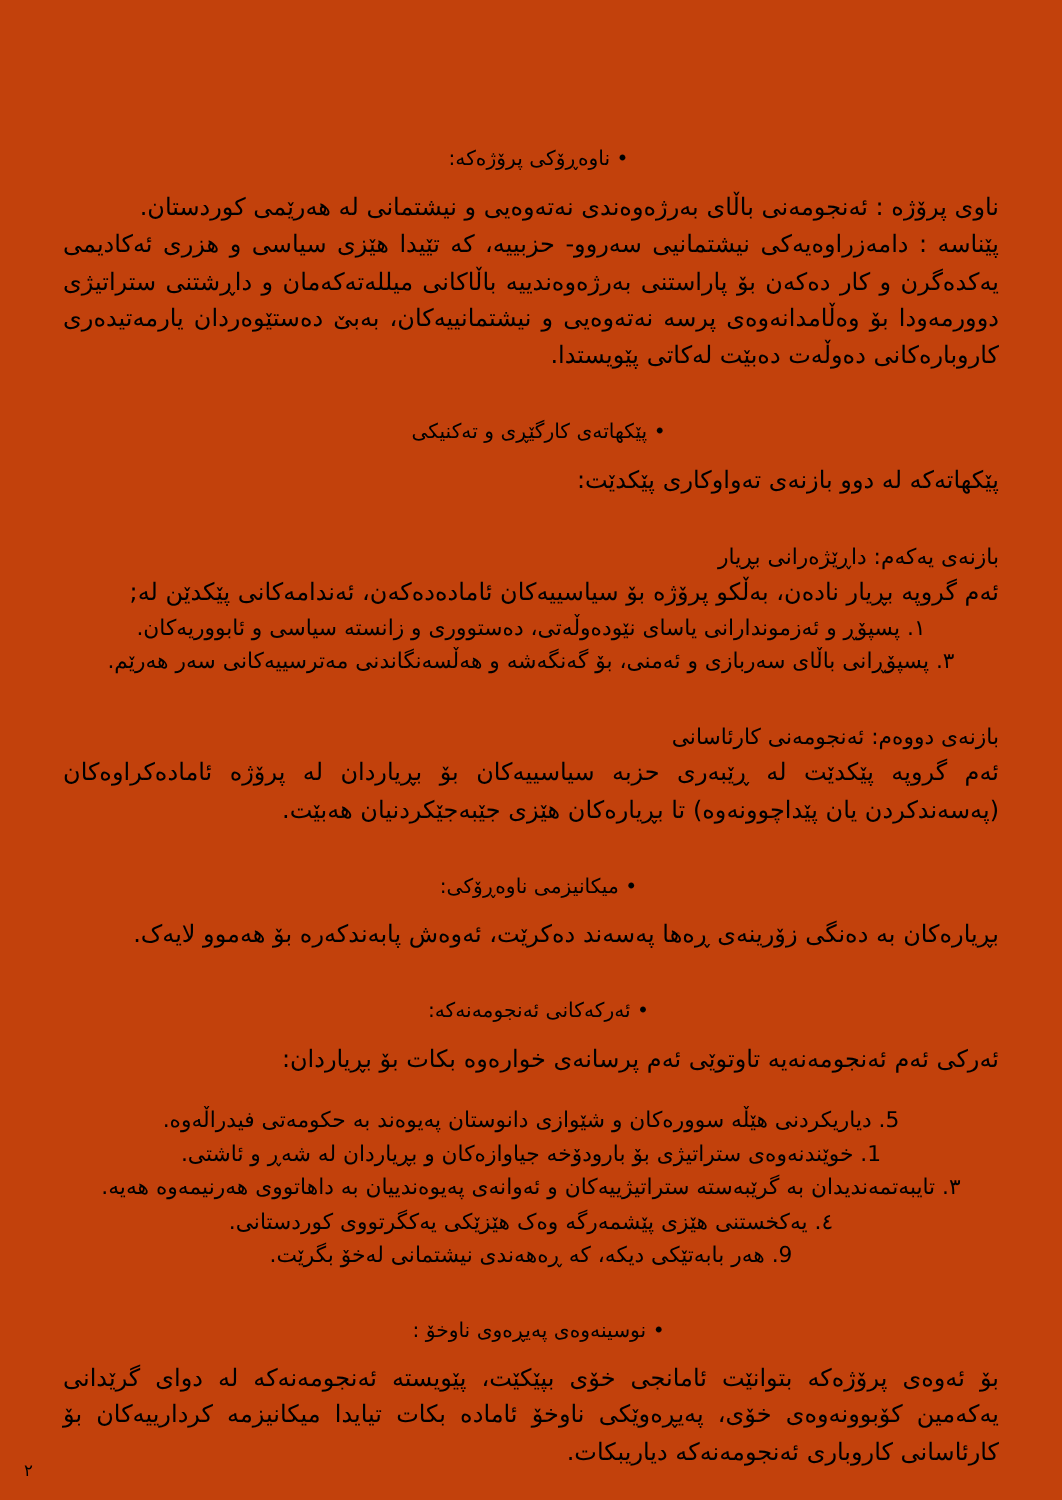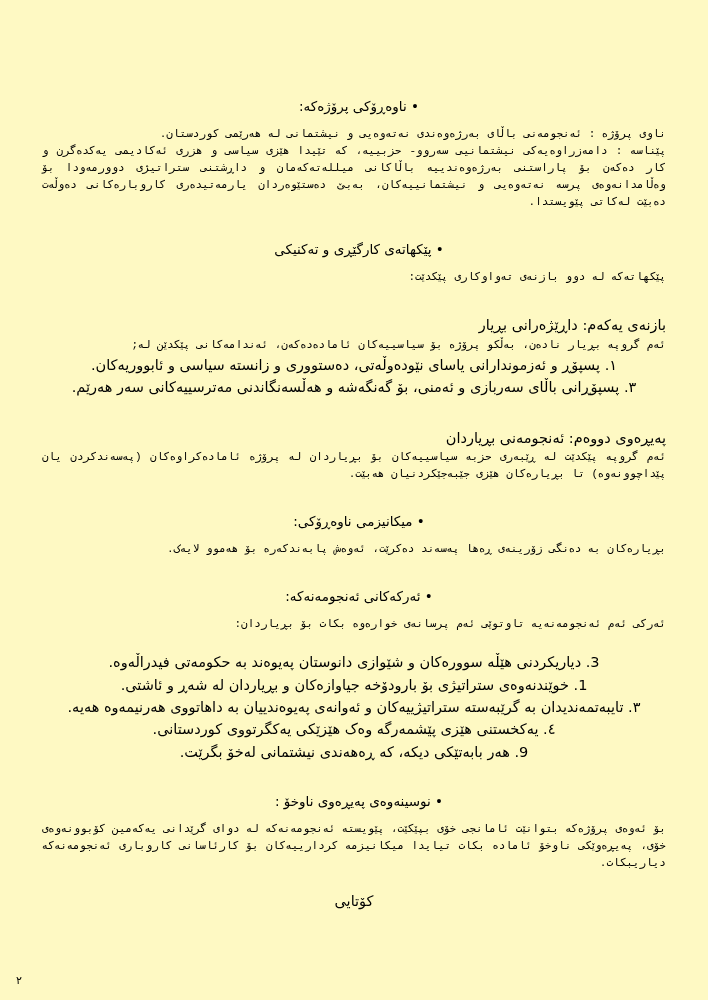--- a/index.html
+++ b/index.html
@@ -16,21 +16,21 @@
     color: #000000;
     direction: rtl;
   }
 
   .page {
     position: relative;
     width: 708px;
     height: 1000px;
     box-sizing: border-box;
     padding: 0;
-    background: #fef9c3;
+    background: #c2410c;
   }
 
   .content {
     position: absolute;
     top: 96px;
     right: 42px;
     left: 42px;
     direction: rtl;
     text-align: right;
   }
@@ -40,26 +40,25 @@
   .bullet-head {
     font-size: 13.5px;
     line-height: 1.55;
     text-align: center;
     margin: 0;
     padding: 0;
     white-space: nowrap;
   }
 
   .para {
-    font-size: 11px;
+    font-size: 16px;
     line-height: 1.55;
     margin: 0;
     text-align: justify;
     text-align-last: right;
-    font-family: Liberation Mono, monospace;
   }
   .para.justify-all {
     text-align: justify;
   }
 
   .para.line {
     text-align: right;
   }
 
   .list {
@@ -136,21 +135,21 @@
 
     <p class="sub-title">بازنەی یەکەم: داڕێژەرانی بڕیار</p>
     <p class="para line">ئەم گروپە بڕیار نادەن، بەڵکو پرۆژە بۆ سیاسییەکان ئامادەدەکەن، ئەندامەکانی پێکدێن لە;</p>
     <ul class="list">
       <li>١. پسپۆڕ و ئەزموندارانی یاسای نێودەوڵەتی، دەستووری و زانستە سیاسی و ئابووریەکان.</li>
       <li>٣. پسپۆڕانی باڵای سەربازی و ئەمنی، بۆ گەنگەشە و هەڵسەنگاندنی مەترسییەکانی سەر هەرێم.</li>
     </ul>
 
     <div class="spacer-lg"></div>
 
-    <p class="sub-title">پەیڕەوی دووەم: ئەنجومەنی بڕیاردان</p>
+    <p class="sub-title">بازنەی دووەم: ئەنجومەنی کارئاسانی</p>
     <p class="para justify-all">ئەم گروپە پێکدێت لە ڕێبەری حزبە سیاسییەکان بۆ بڕیاردان لە پرۆژە ئامادەکراوەکان (پەسەندکردن یان پێداچوونەوە) تا بڕیارەکان هێزی جێبەجێکردنیان هەبێت.</p>
 
     <div class="spacer-lg"></div>
 
     <div class="head-row">
       <div class="bullet-head">• میکانیزمی ناوەڕۆکی:</div>
     </div>
     <div class="spacer-sm"></div>
     <p class="para line">بڕیارەکان بە دەنگی زۆرینەی ڕەها پەسەند دەکرێت، ئەوەش پابەندکەرە بۆ هەموو لایەک.</p>
 
@@ -158,21 +157,21 @@
 
     <div class="head-row">
       <div class="bullet-head">• ئەرکەکانی ئەنجومەنەکە:</div>
     </div>
     <div class="spacer-sm"></div>
     <p class="para line">ئەرکی ئەم ئەنجومەنەیە تاوتوێی ئەم پرسانەی خوارەوە بکات بۆ بڕیاردان:</p>
 
     <div class="spacer-md"></div>
 
     <ul class="list">
-      <li>3. دیاریکردنی هێڵە سوورەکان و شێوازی دانوستان پەیوەند بە حکومەتی فیدراڵەوە.</li>
+      <li>5. دیاریکردنی هێڵە سوورەکان و شێوازی دانوستان پەیوەند بە حکومەتی فیدراڵەوە.</li>
       <li>1. خوێندنەوەی ستراتیژی بۆ بارودۆخە جیاوازەکان و بڕیاردان لە شەڕ و ئاشتی.</li>
       <li>٣. تایبەتمەندیدان بە گرێبەستە ستراتیژییەکان و ئەوانەی پەیوەندییان بە داهاتووی هەرنیمەوە هەیە.</li>
       <li>٤. یەکخستنی هێزی پێشمەرگە وەک هێزێکی یەکگرتووی کوردستانی.</li>
       <li>9. هەر بابەتێکی دیکە، کە ڕەهەندی نیشتمانی لەخۆ بگرێت.</li>
     </ul>
 
     <div class="spacer-lg"></div>
 
     <div class="head-row">
       <div class="bullet-head">• نوسینەوەی پەیڕەوی ناوخۆ :</div>

